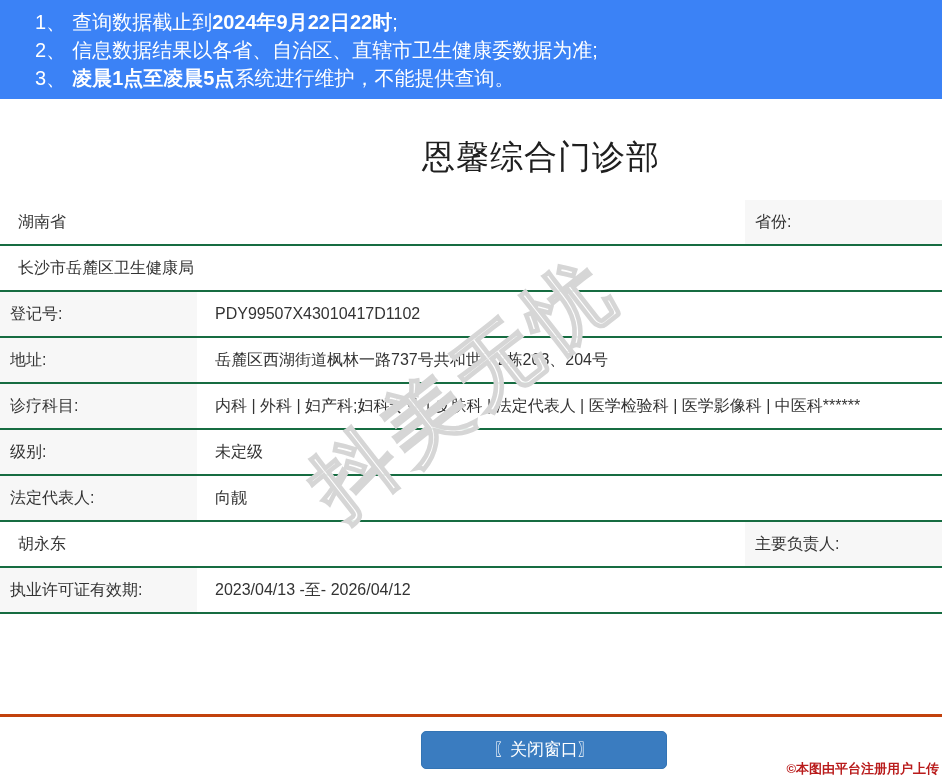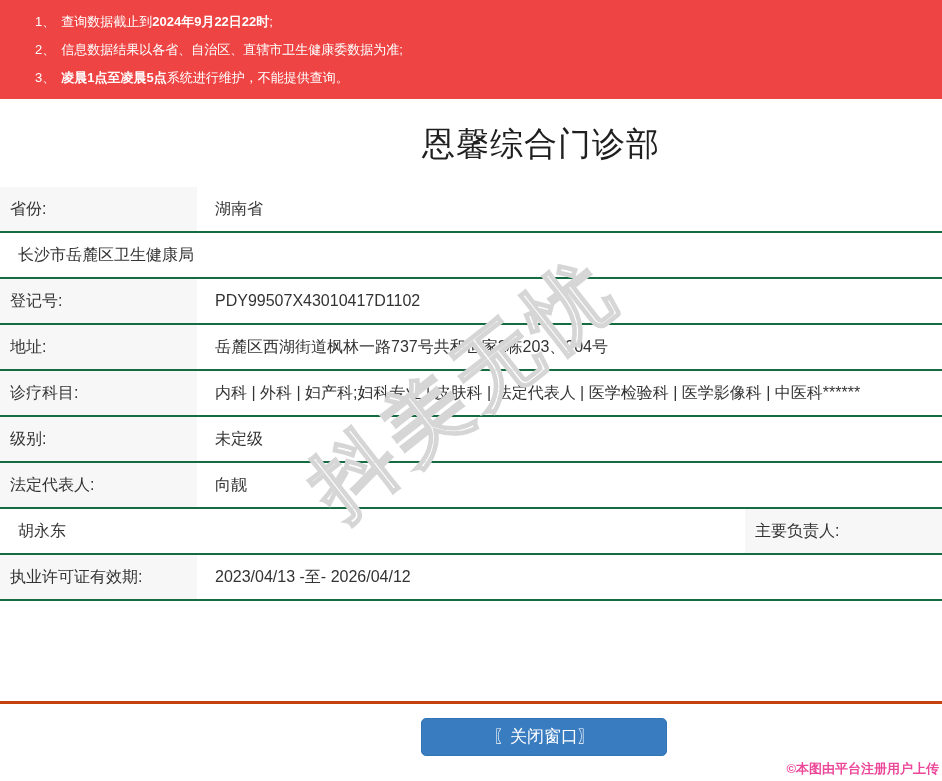--- a/index.html
+++ b/index.html
@@ -12,35 +12,35 @@
   .page {
     position: relative;
     width: 942px; height: 781px;
     background: #ffffff;
     overflow: hidden;
   }
 
   
   .notice-bar {
     width: 100%;
-    background: #ef4444;
+    background: #3b82f6;
     color: #ffffff;
     padding: 8px 10px 7px 35px;
-    font-size: 13px;
+    font-size: 20px;
   }
   .notice-line {
     line-height: 28px;
     white-space: nowrap;
   }
   .notice-line .num { margin-right: 6px; }
   .notice-line b { font-weight: bold; }
 
   
   .title {
-    margin-top: 25px;
+    margin-top: 38px;
     padding-left: 140px;
     text-align: center;
     font-size: 33px;
     font-weight: 400;
     color: #1f1f1f;
     letter-spacing: 1px;
     line-height: 40px;
   }
 
   
@@ -113,21 +113,21 @@
     pointer-events: none;
   }
 
   
   .copyright {
     position: absolute;
     right: 3px;
     bottom: 3px;
     font-size: 13px;
     font-weight: bold;
-    color: #ec4899;
+    color: #b91c1c;
     z-index: 11;
     text-shadow:
       1px 0 0 #ffffff, -1px 0 0 #ffffff,
       0 1px 0 #ffffff, 0 -1px 0 #ffffff,
       1px 1px 0 #ffffff, -1px -1px 0 #ffffff;
   }
 </style>
 </head>
 <body>
 
@@ -136,22 +136,22 @@
   <div class="notice-bar">
     <div class="notice-line"><span class="num">1、</span><span>查询数据截止到</span><b>2024年9月22日22时</b><span>;</span></div>
     <div class="notice-line"><span class="num">2、</span><span>信息数据结果以各省、自治区、直辖市卫生健康委数据为准;</span><b></b><span></span></div>
     <div class="notice-line"><span class="num">3、</span><span></span><b>凌晨1点至凌晨5点</b><span>系统进行维护，不能提供查询。</span></div>
   </div>
 
   <h1 class="title">恩馨综合门诊部</h1>
 
   <div class="info-table">
     <div class="info-row">
+      <div class="cell value">湖南省</div>
       <div class="cell label">省份:</div>
-      <div class="cell value">湖南省</div>
     </div>
     <div class="info-row">
       <div class="cell value">长沙市岳麓区卫生健康局</div>
     </div>
     <div class="info-row">
       <div class="cell label">登记号:</div>
       <div class="cell value">PDY99507X43010417D1102</div>
     </div>
     <div class="info-row">
       <div class="cell label">地址:</div>

